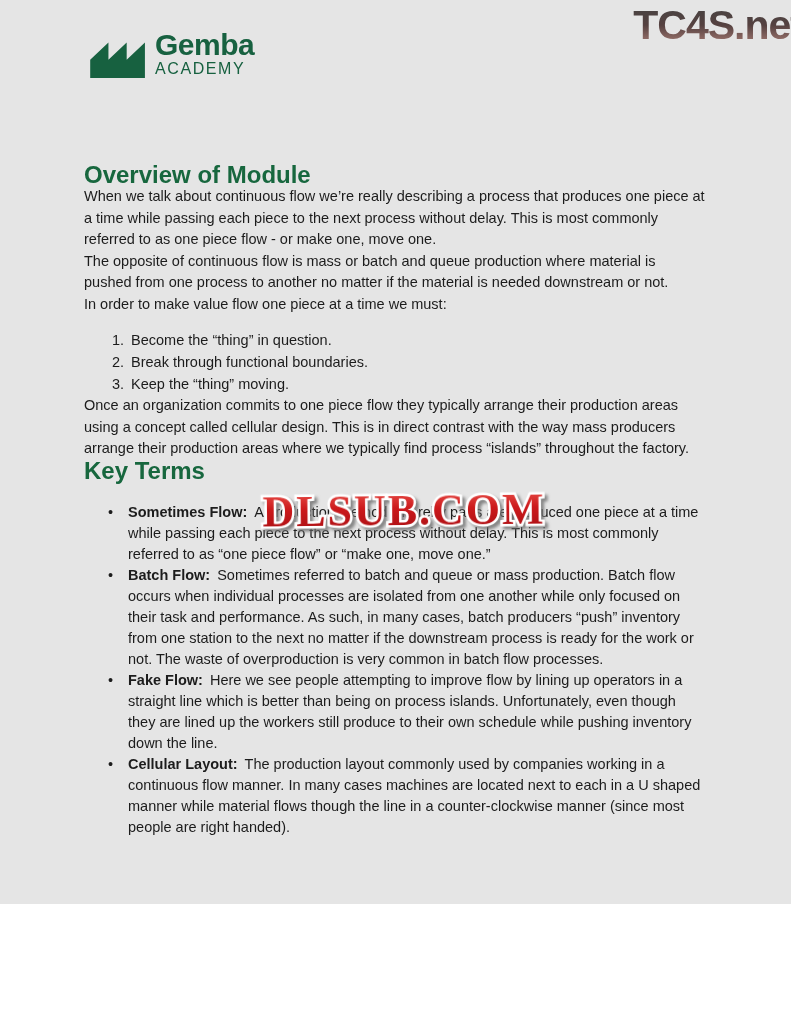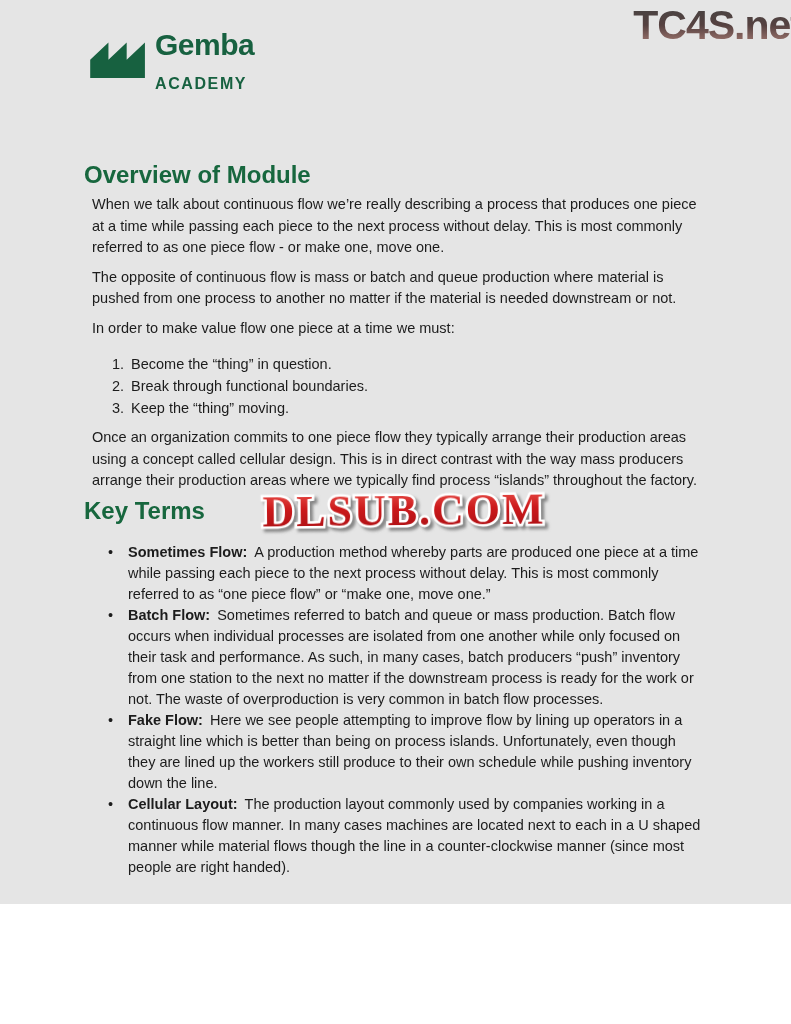--- a/index.html
+++ b/index.html
@@ -5,33 +5,33 @@
   html,body{margin:0;padding:0;background:#fff;}
   .page{
     position:relative;width:791px;height:904px;background:#e5e5e5;
     font-family:"Liberation Sans",sans-serif;color:#1c1c1c;overflow:hidden;padding-left:16px;
   }
   
   .logo{position:absolute;top:30px;left:90px;display:flex;align-items:flex-start;gap:7px;}
   .logo svg{width:58px;height:48px;display:block;}
   .logo-text{display:flex;flex-direction:column;}
   .logo-brand{font-weight:bold;font-size:30px;line-height:29px;color:#176140;letter-spacing:-0.5px;}
-  .logo-sub{font-weight:bold;font-size:16px;line-height:17px;letter-spacing:1.6px;color:#176140;margin-top:16px;}
+  .logo-sub{font-weight:normal;font-size:16px;line-height:17px;letter-spacing:1.6px;color:#176140;margin-top:1px;}
   
   .wm-tc4s{position:absolute;top:-2px;right:0;}
   .wm-dlsub{position:absolute;top:480px;left:50%;transform:translateX(-50%) rotate(-0.6deg);}
   .wm-traders{position:absolute;top:974px;right:-4px;}
   
   .title{position:absolute;top:98px;left:0;width:100%;text-align:center;
          font-size:42px;line-height:50px;font-weight:400;color:#151515;margin:0;}
   .content{position:absolute;left:84px;top:164px;width:622px;}
   .content h2{font-size:24px;line-height:22px;font-weight:bold;color:#17673e;margin:0;}
   .h2-overview{margin-top:10px;}
   .h2-key{margin-top:41px;}
-  .content p{margin:8px;font-size:14.5px;line-height:21.5px;color:#1c1c1c;}
+  .content p{margin:0;font-size:14.5px;line-height:21.5px;color:#1c1c1c;}
   .p1{margin-top:20px;}
   .p2{margin-top:11px;}
   .p-intro{margin-top:11px;}
   .p4{margin-top:9px;}
   .olist{margin-top:15px;}
   .oli{display:flex;font-size:14.5px;line-height:21.8px;}
   .oli .num{flex:none;width:19px;margin-left:28px;}
   .terms{margin-top:20px;}
   .term-item{display:flex;font-size:14.5px;line-height:21px;}
   .term-item .bullet{flex:none;width:20px;margin-left:24px;}

